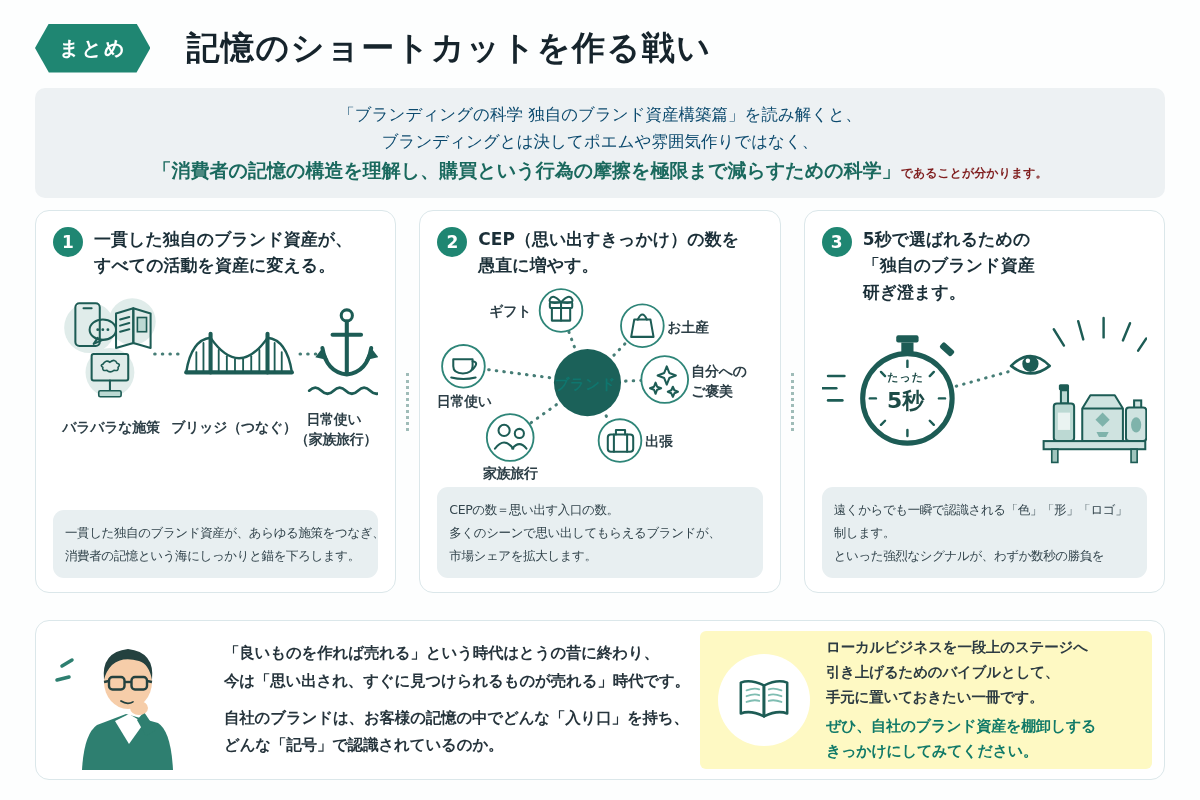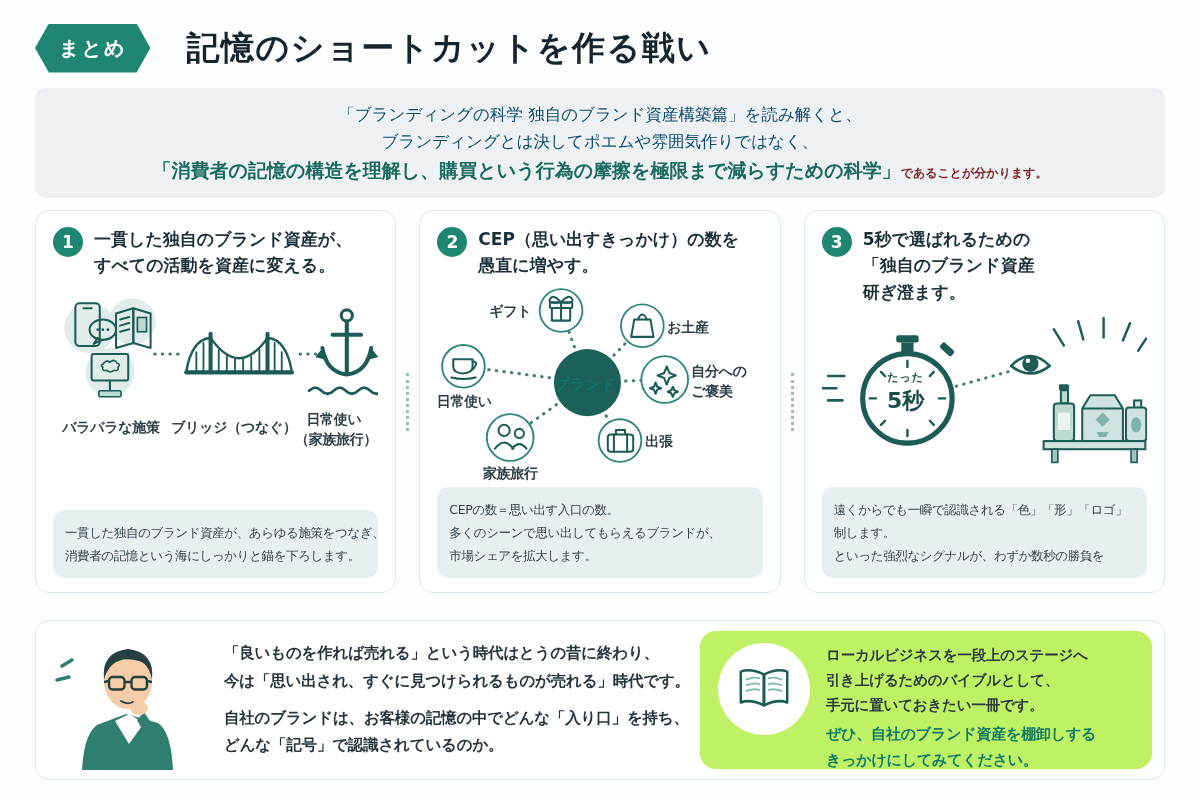--- a/index.html
+++ b/index.html
@@ -51,22 +51,22 @@
   .sw-text .sec { font-size:22px; font-weight:800; margin-top:1px; }
 
   
   .footer { margin-top:27px; border:1.5px solid #dbe7ea; border-radius:14px; background:#fff;
     height:160px; display:flex; align-items:center; gap:8px; padding:10px 12px; }
   .man { width:158px; height:140px; flex:none; }
   .msg { flex:1; padding-left:10px; font-size:15.5px; letter-spacing:-0.2px;
     color:#26343c; font-weight:600; line-height:1.8; min-width:0; }
   .msg .gap { height:9px; }
   .msg div { white-space:nowrap; }
-  .rec { width:452px; flex:none; background:#bef264; border-radius:16px; height:100%;
-    display:flex; gap:16px; padding:12px 18px; }
+  .rec { width:452px; flex:none; background:#fef9c3; border-radius:6px; height:100%;
+    display:flex; align-items:center; gap:16px; padding:12px 18px; }
   .book-circle { width:92px; height:92px; border-radius:50%; background:#fff; flex:none;
     display:flex; align-items:center; justify-content:center; }
   .rec-text { font-size:14.5px; letter-spacing:-0.2px; line-height:1.72; color:#2c3b42;
     font-weight:600; }
   .rec-text div { white-space:nowrap; }
   .rec-hl { color:#117a68; font-weight:800; font-size:15px; margin-top:4px; }
 
   .stroke { stroke:#1d5c55; fill:none; stroke-width:2; stroke-linecap:round; stroke-linejoin:round; }
   .dots { stroke:#467d76; stroke-width:3; stroke-linecap:round; stroke-dasharray:0.5 7; fill:none; }
 </style>

